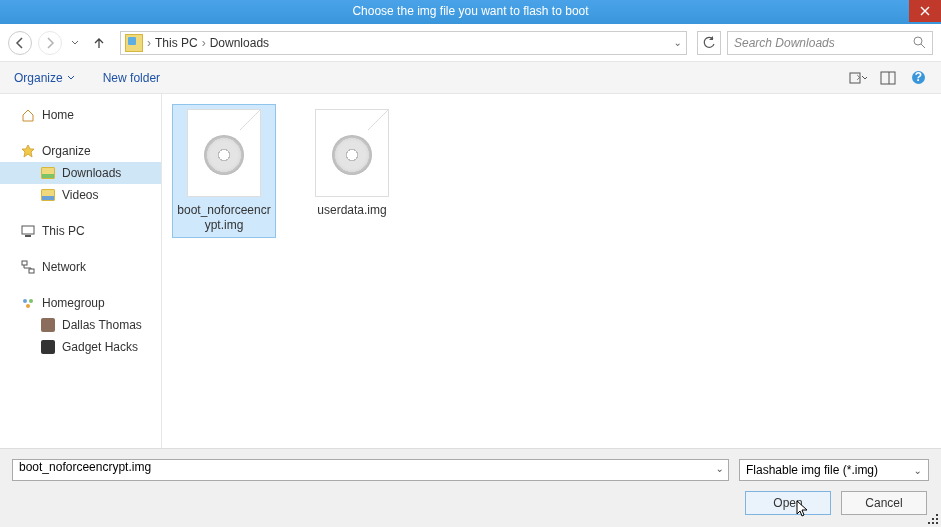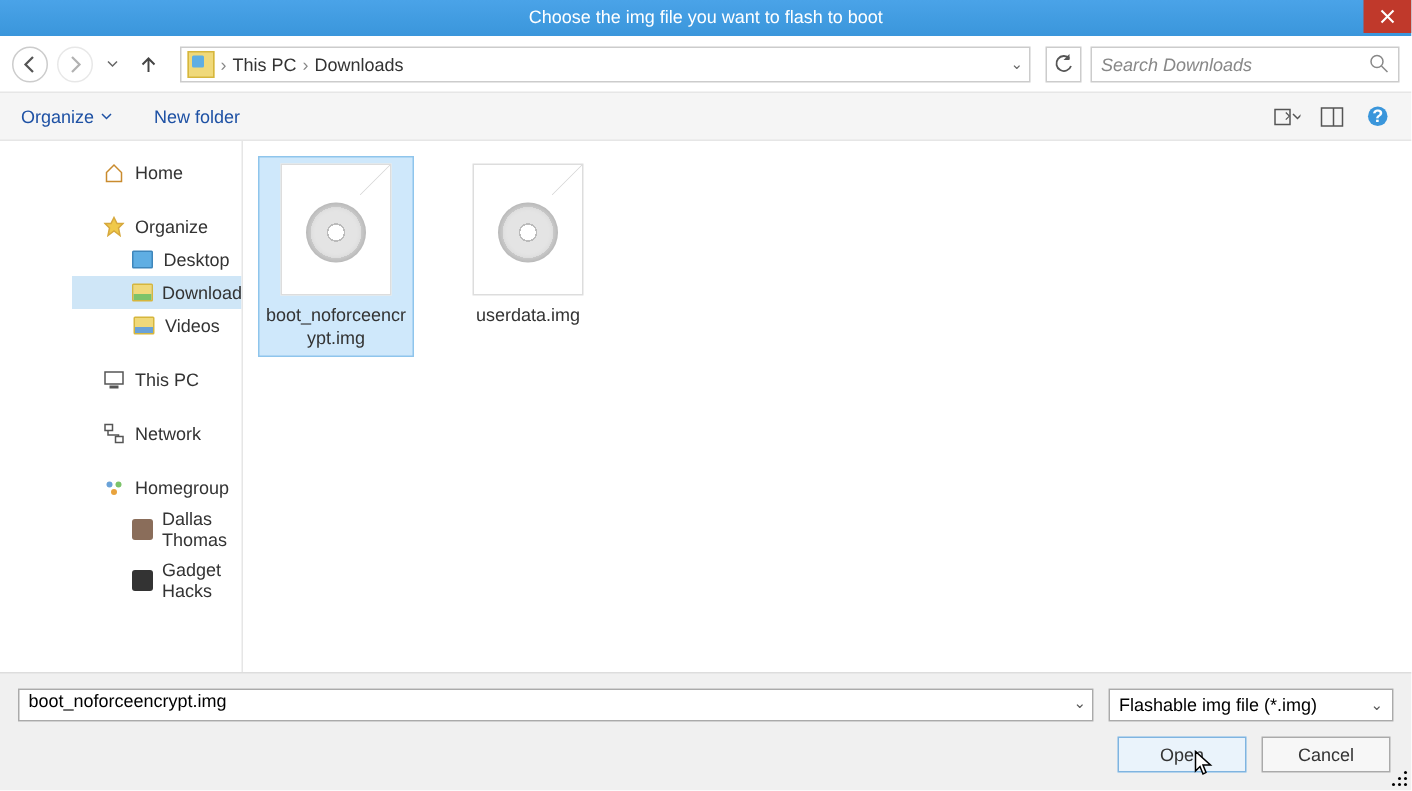--- a/index.html
+++ b/index.html
@@ -26,21 +26,21 @@
 
 .toolbar { height: 32px; background: #f5f5f5; border-bottom: 1px solid #e6e6e6; display: flex; align-items: center; padding: 0 14px; gap: 28px; color: #1e51a4; }
 .toolbar .spacer { flex: 1; }
 .tool-item { display:flex; align-items:center; gap:4px; }
 .tool-right { display:flex; gap:12px; align-items:center; color:#444;}
 .tool-right .ico{width:18px;height:18px;display:flex;align-items:center;justify-content:center;}
 
 .main { display: flex; height: 381px; }
 .sidebar { width: 162px; border-right: 1px solid #e6e6e6; padding: 10px 0; overflow:hidden; background:#fff;}
 .nav-group { margin-bottom: 14px; }
-.nav-item { display: flex; align-items: center; gap: 6px; padding: 3px 8px 3px 20px; color: #333; cursor: default; margin-left: 48px; }
+.nav-item { display: flex; align-items: center; gap: 6px; padding: 3px 8px 3px 20px; color: #333; cursor: default; }
 .nav-sub { padding-left: 40px; }
 .nav-item.selected { background: #cfe6f7; }
 .nav-ico { width: 16px; height: 16px; display:flex; align-items:center; justify-content:center;}
 .ico-home svg,.ico-star svg,.ico-pc svg,.ico-net svg,.ico-hg svg{width:14px;height:14px;}
 .ico-folder{width:14px;height:12px;background:#f0d97a;border:1px solid #d6b63d;border-radius:1px;}
 .ico-folder.dl{background:linear-gradient(#f0d97a 60%,#7cc36a 60%);}
 .ico-folder.vid{background:linear-gradient(#f0d97a 60%,#6aa2d8 60%);}
 .ico-folder.dt{background:#5faee3;border-color:#3e86bb;}
 .ico-avatar{width:14px;height:14px;background:#8a6d5a;border-radius:2px;}
 .ico-gh{width:14px;height:14px;background:#333;border-radius:2px;}
@@ -171,26 +171,20 @@
     </div>
     <div class="nav-group">
       <div class="nav-item">
         <span class="nav-ico ico-star">
             <svg viewBox="0 0 14 14">
               <path d="M7 1 L9 5 L13 5 L10 8 L11 13 L7 10 L3 13 L4 8 L1 5 L5 5 Z" fill="#f0c94a" stroke="#d6a83d"></path>
             </svg>
           </span>
         <span>Organize</span>
       </div>
-      <div class="nav-item nav-sub">
-        <span class="nav-ico">
-            <span class="ico-folder dt"></span>
-          </span>
-        <span>Desktop</span>
-      </div>
       <div class="nav-item nav-sub selected">
         <span class="nav-ico">
             <span class="ico-folder dl"></span>
           </span>
         <span>Downloads</span>
       </div>
       <div class="nav-item nav-sub">
         <span class="nav-ico">
             <span class="ico-folder vid"></span>
           </span>

